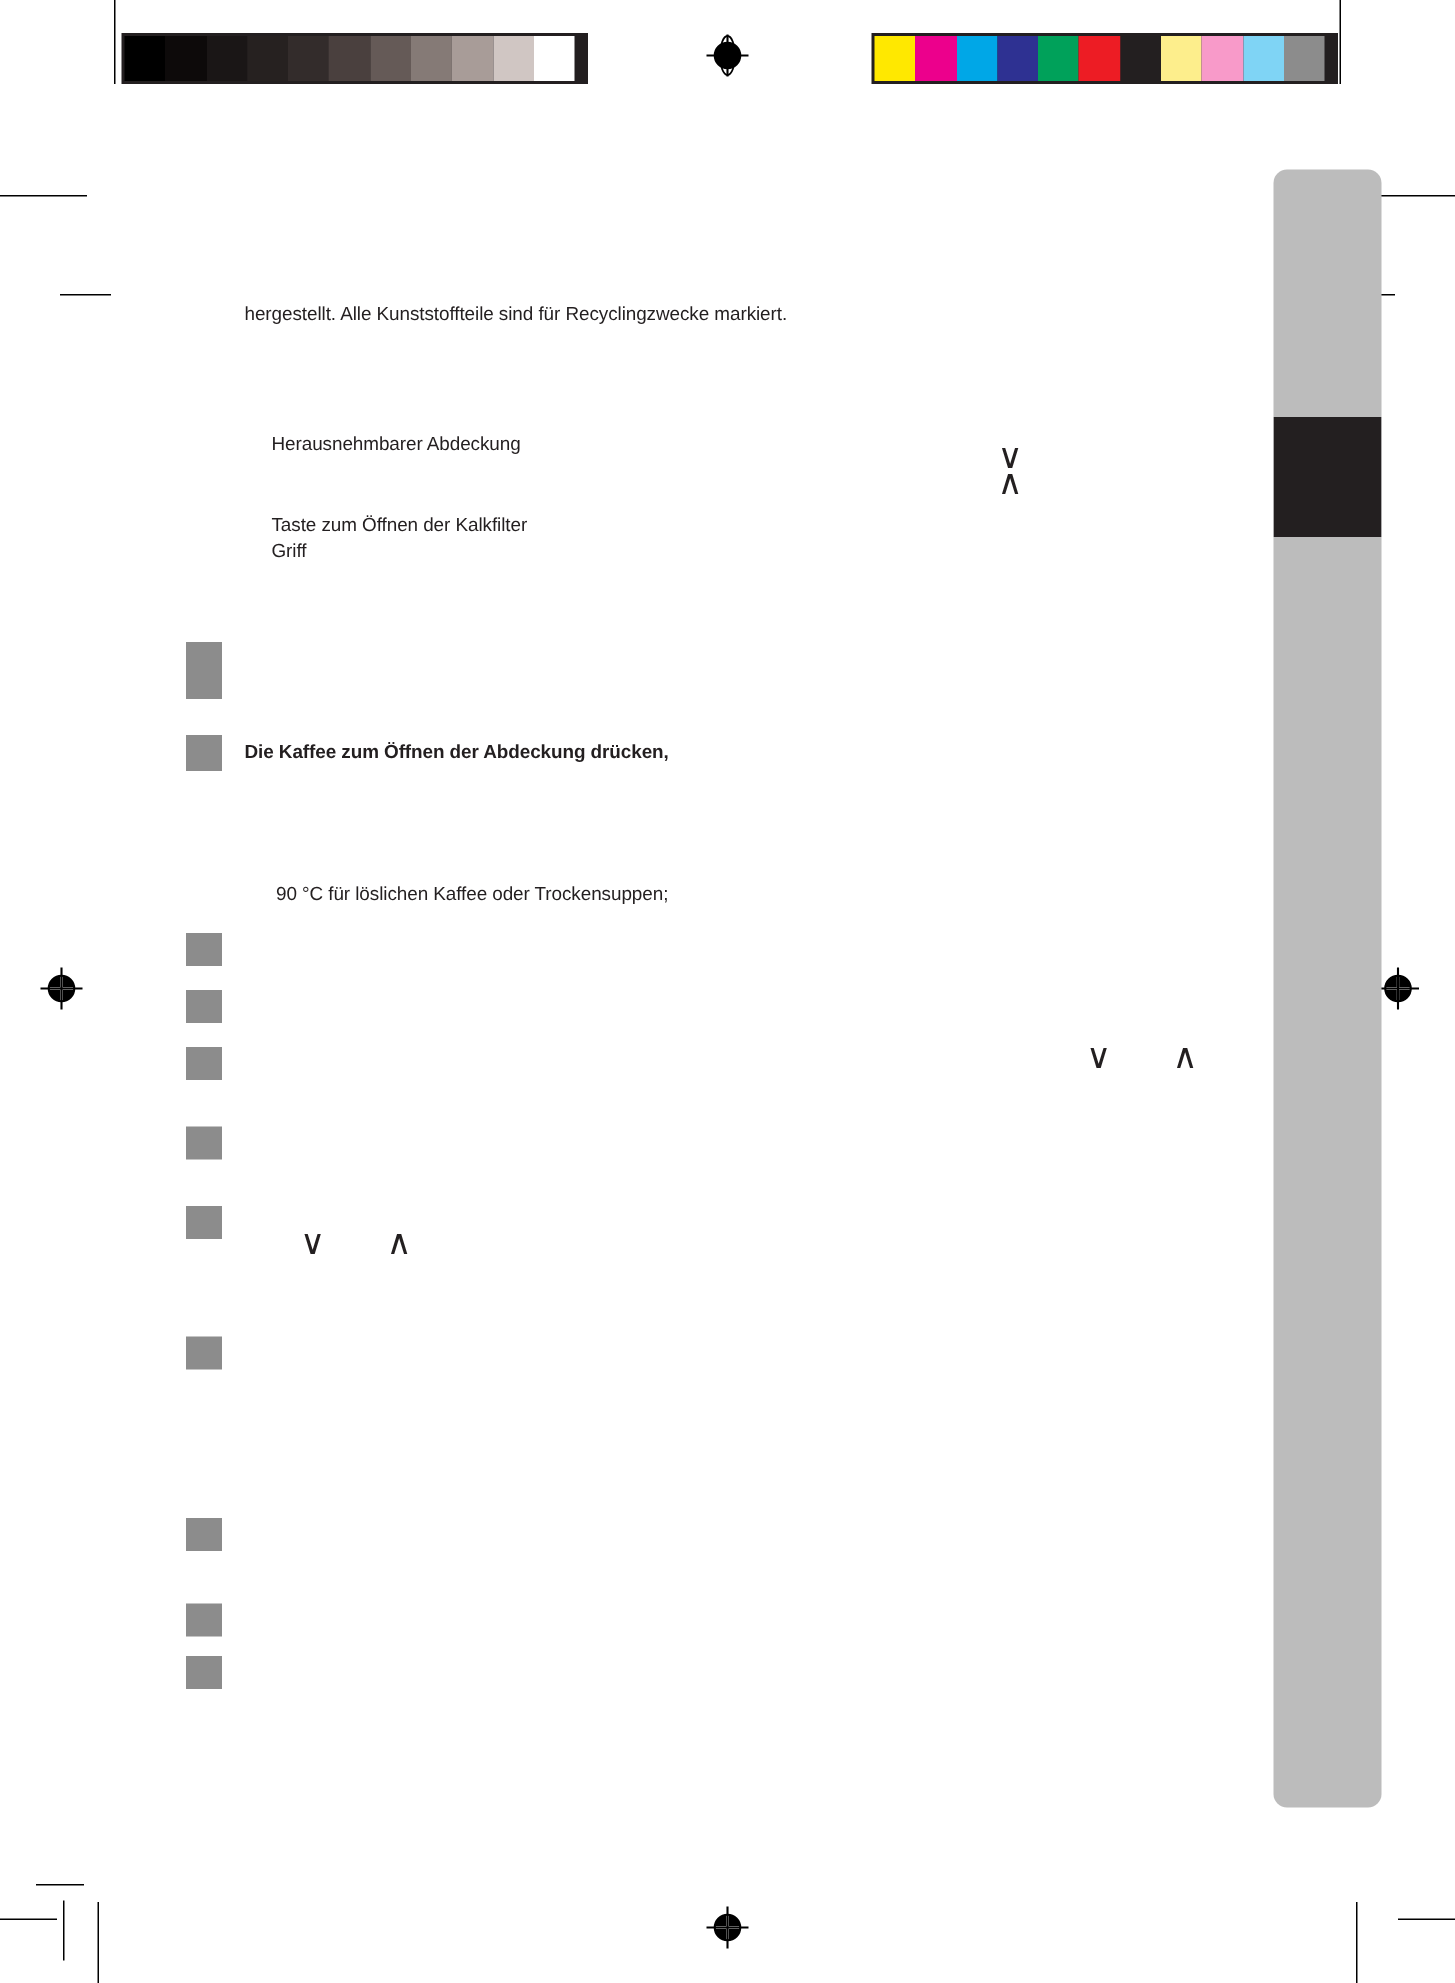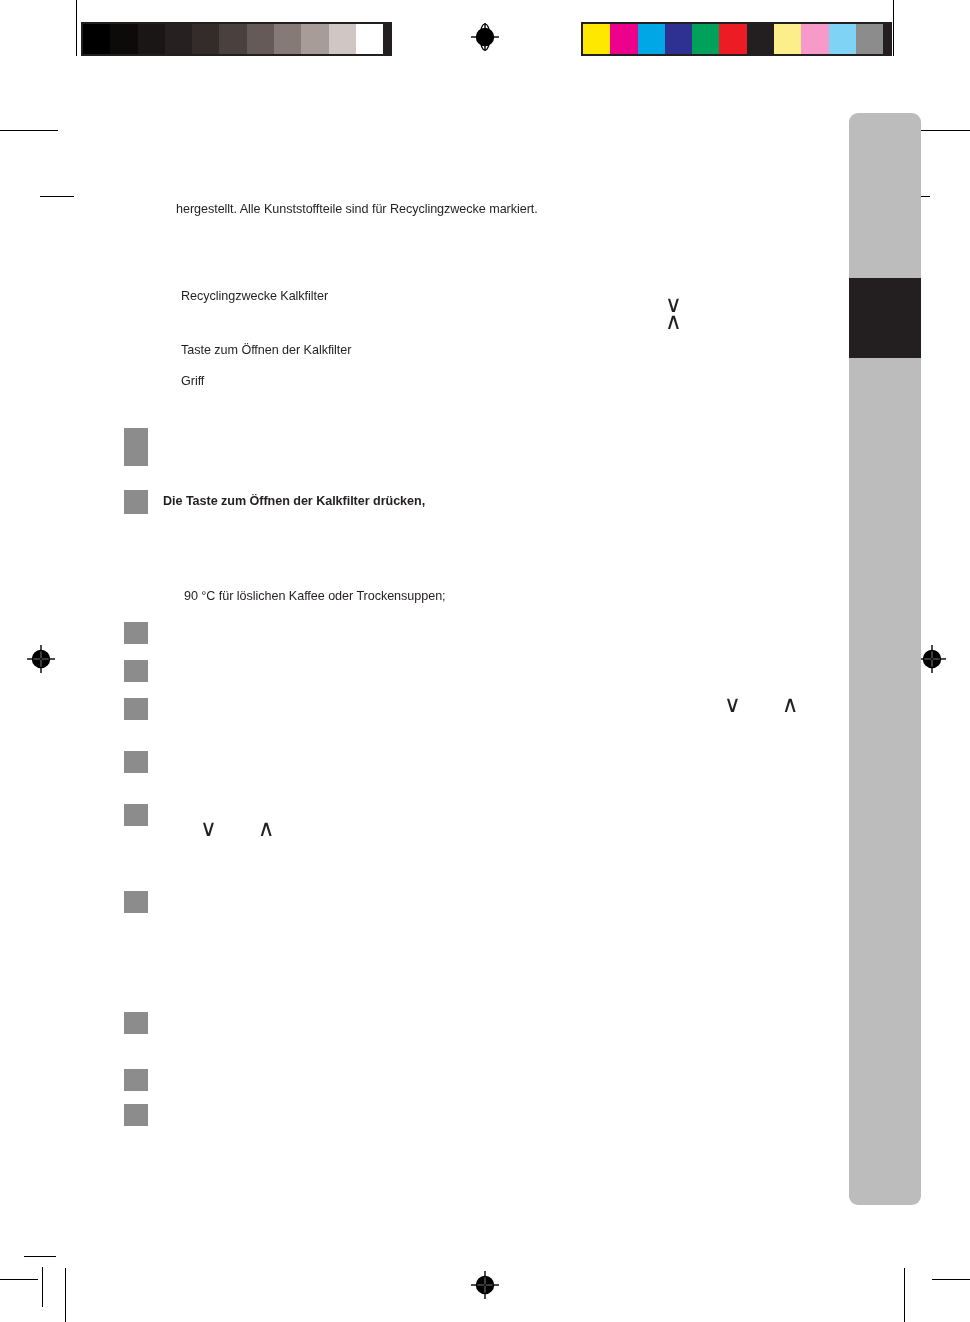--- a/index.html
+++ b/index.html
@@ -196,29 +196,29 @@
       <circle cx="15" cy="15" r="8.5" fill="none" stroke="#000" stroke-width="1.4"></circle>
       <line x1="15" y1="1" x2="15" y2="29" stroke="#000" stroke-width="1.4"></line>
       <line x1="1" y1="15" x2="29" y2="15" stroke="#000" stroke-width="1.4"></line>
     </svg>
   </div>
 
   <div id="side-tab">
     <div class="tab-active"></div>
   </div>
 
-  <div class="para" style="left:176px; top:201px;">hergestellt. Alle Kunststoffteile sind für Recyclingzwecke markiert.</div>
-
-  <div class="para" style="left:181px; top:288px;">Recyclingzwecke Kalkfilter</div>
+  <div class="para" style="left:163px; top:201px;">hergestellt. Alle Kunststoffteile sind für Recyclingzwecke markiert.</div>
+
+  <div class="para" style="left:181px; top:288px;">Herausnehmbarer Abdeckung</div>
 
   <div class="para" style="left:181px; top:342px;">Taste zum Öffnen der Kalkfilter</div>
 
-  <div class="para" style="left:181px; top:373px;">Griff</div>
-
-  <div class="para bold" style="left:163px; top:493px;">Die Taste zum Öffnen der Kalkfilter drücken,</div>
+  <div class="para" style="left:181px; top:359px;">Griff</div>
+
+  <div class="para bold" style="left:163px; top:493px;">Die Kaffee zum Öffnen der Abdeckung drücken,</div>
 
   <div class="para" style="left:163px; top:588px;margin-left:21px;">90 °C für löslichen Kaffee oder Trockensuppen;</div>
 
 
   <div class="chev chev-stack" style="left:665px; top:296px;">
     <span>∨</span>
     <span>∧</span>
   </div>
 
   <div class="chev" style="left:724px; top:696px;">

